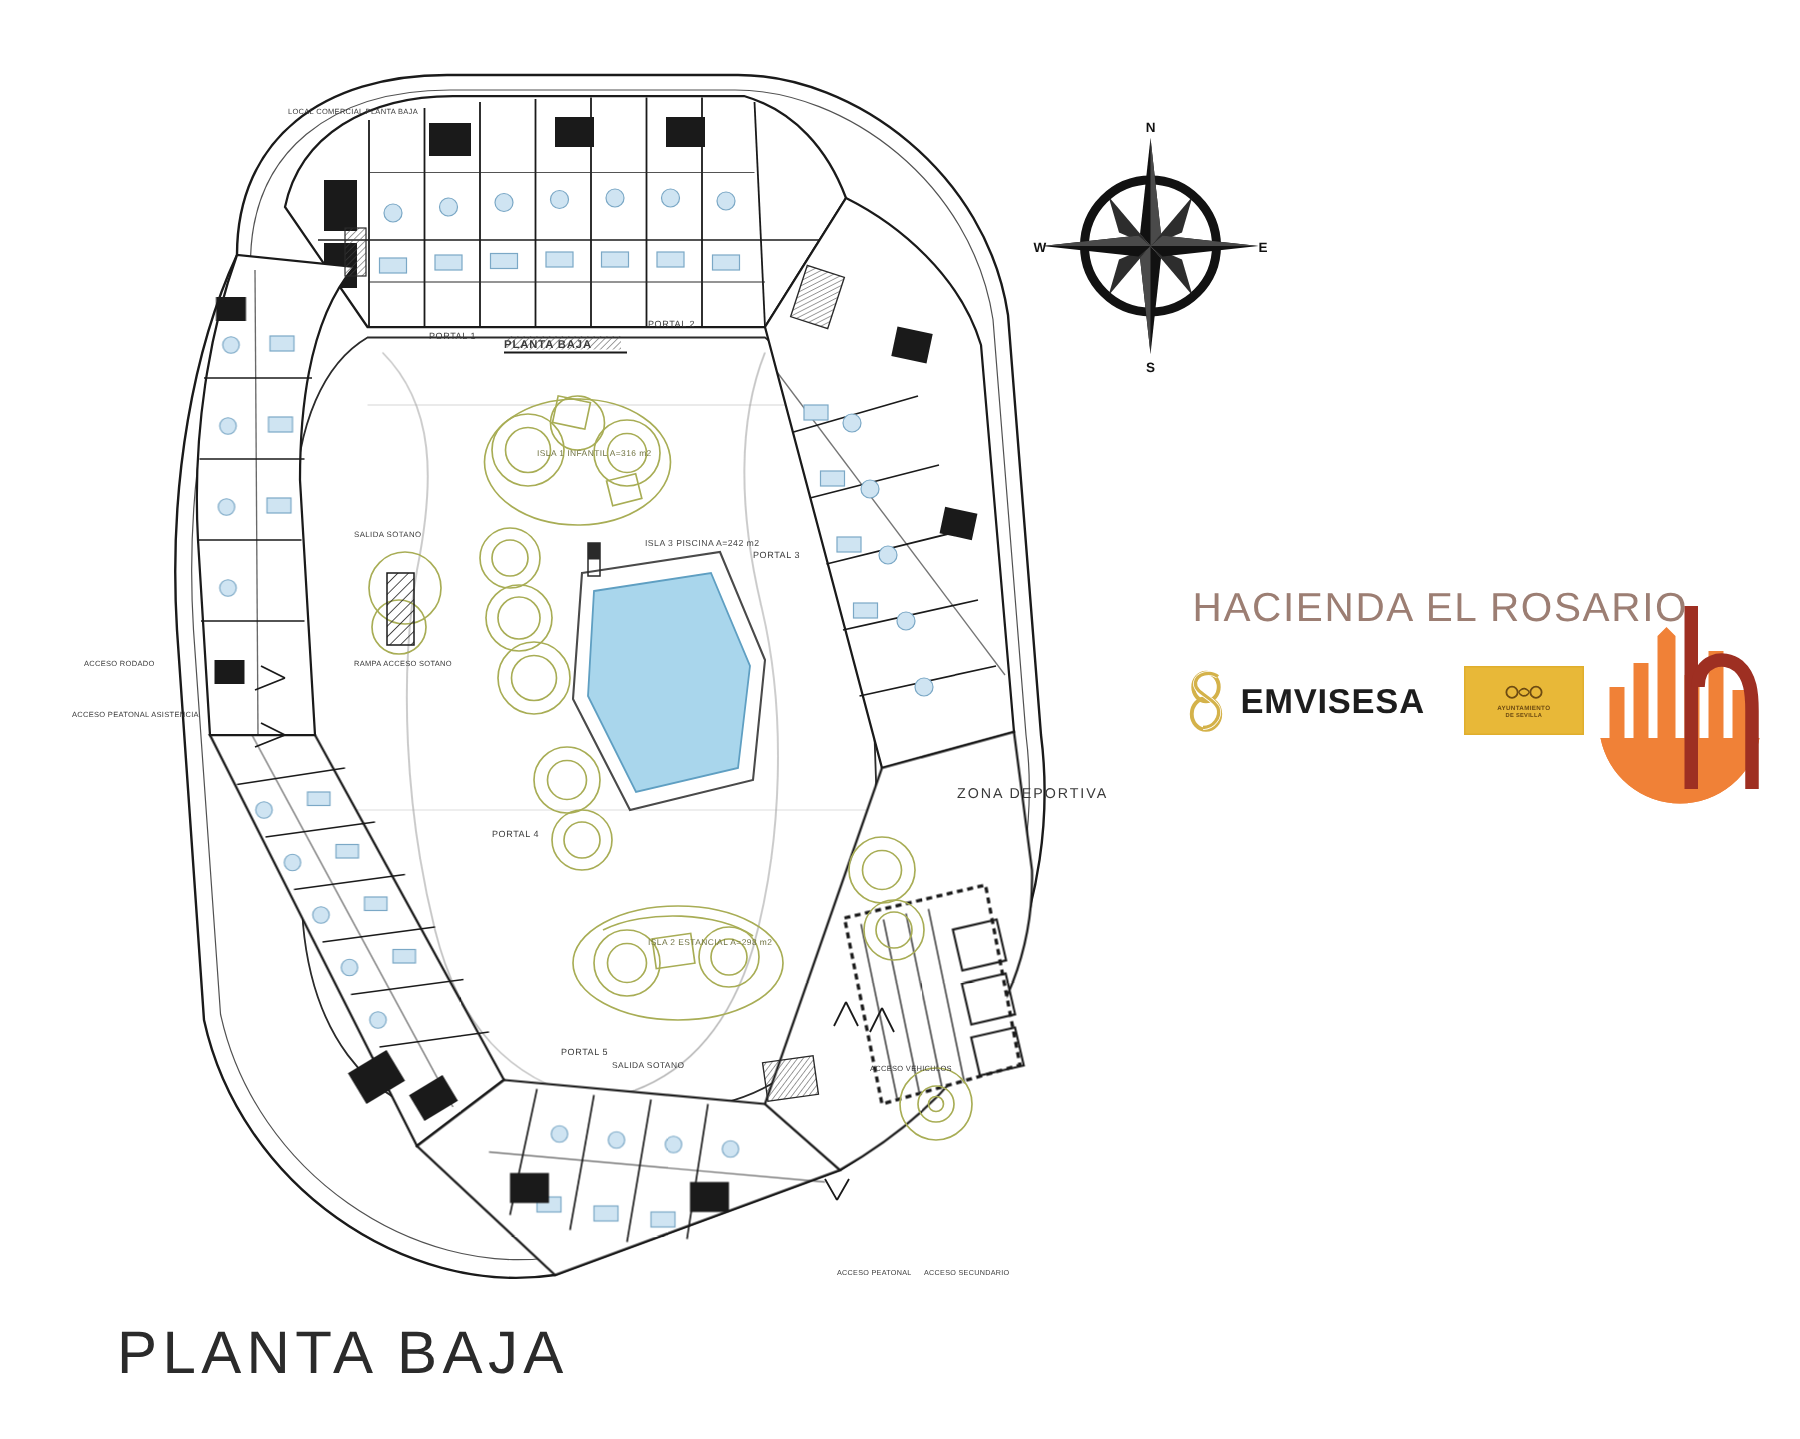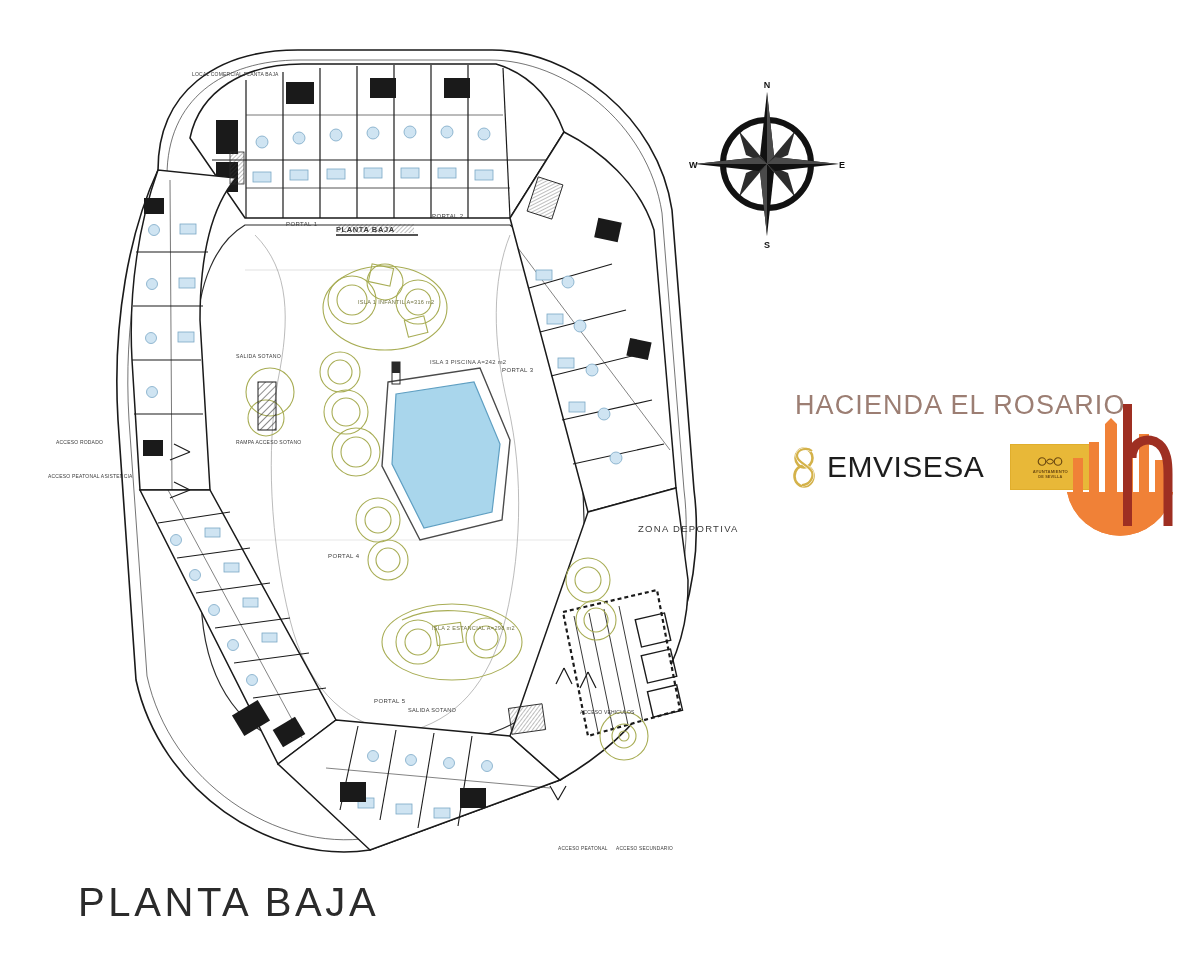--- a/index.html
+++ b/index.html
@@ -24,21 +24,21 @@
   .brand{position:absolute;left:762px;top:386px;width:420px;height:200px;margin-left:25px;}
   .brand-title{
     position:absolute;left:8px;top:4px;
     font-size:27px;letter-spacing:1.1px;
     color:#9c7e73;font-weight:400;white-space:nowrap;
     font-family:"Liberation Sans", sans-serif;
   }
   .brand-row{position:absolute;left:4px;top:58px;display:flex;align-items:center;gap:10px;}
   .emv-mark{width:26px;height:44px;flex:0 0 auto;}
   .emv-word{
-    font-size:30px;font-weight:400;letter-spacing:.5px;color:#1d1d1d;
+    font-size:23px;font-weight:700;letter-spacing:.5px;color:#1d1d1d;
     line-height:1;white-space:nowrap;
   }
   .ayto{
     width:78px;height:44px;background:#e8b838;
     margin-left:16px;display:flex;flex-direction:column;
     align-items:center;justify-content:center;gap:1px;flex:0 0 auto;
     border:1px solid #e0ae2c;
   }
   .ayto-emblem{width:26px;height:13px;}
   .ayto-l1{font-size:4.2px;color:#6d4b12;letter-spacing:.2px;white-space:nowrap;font-weight:700;}

